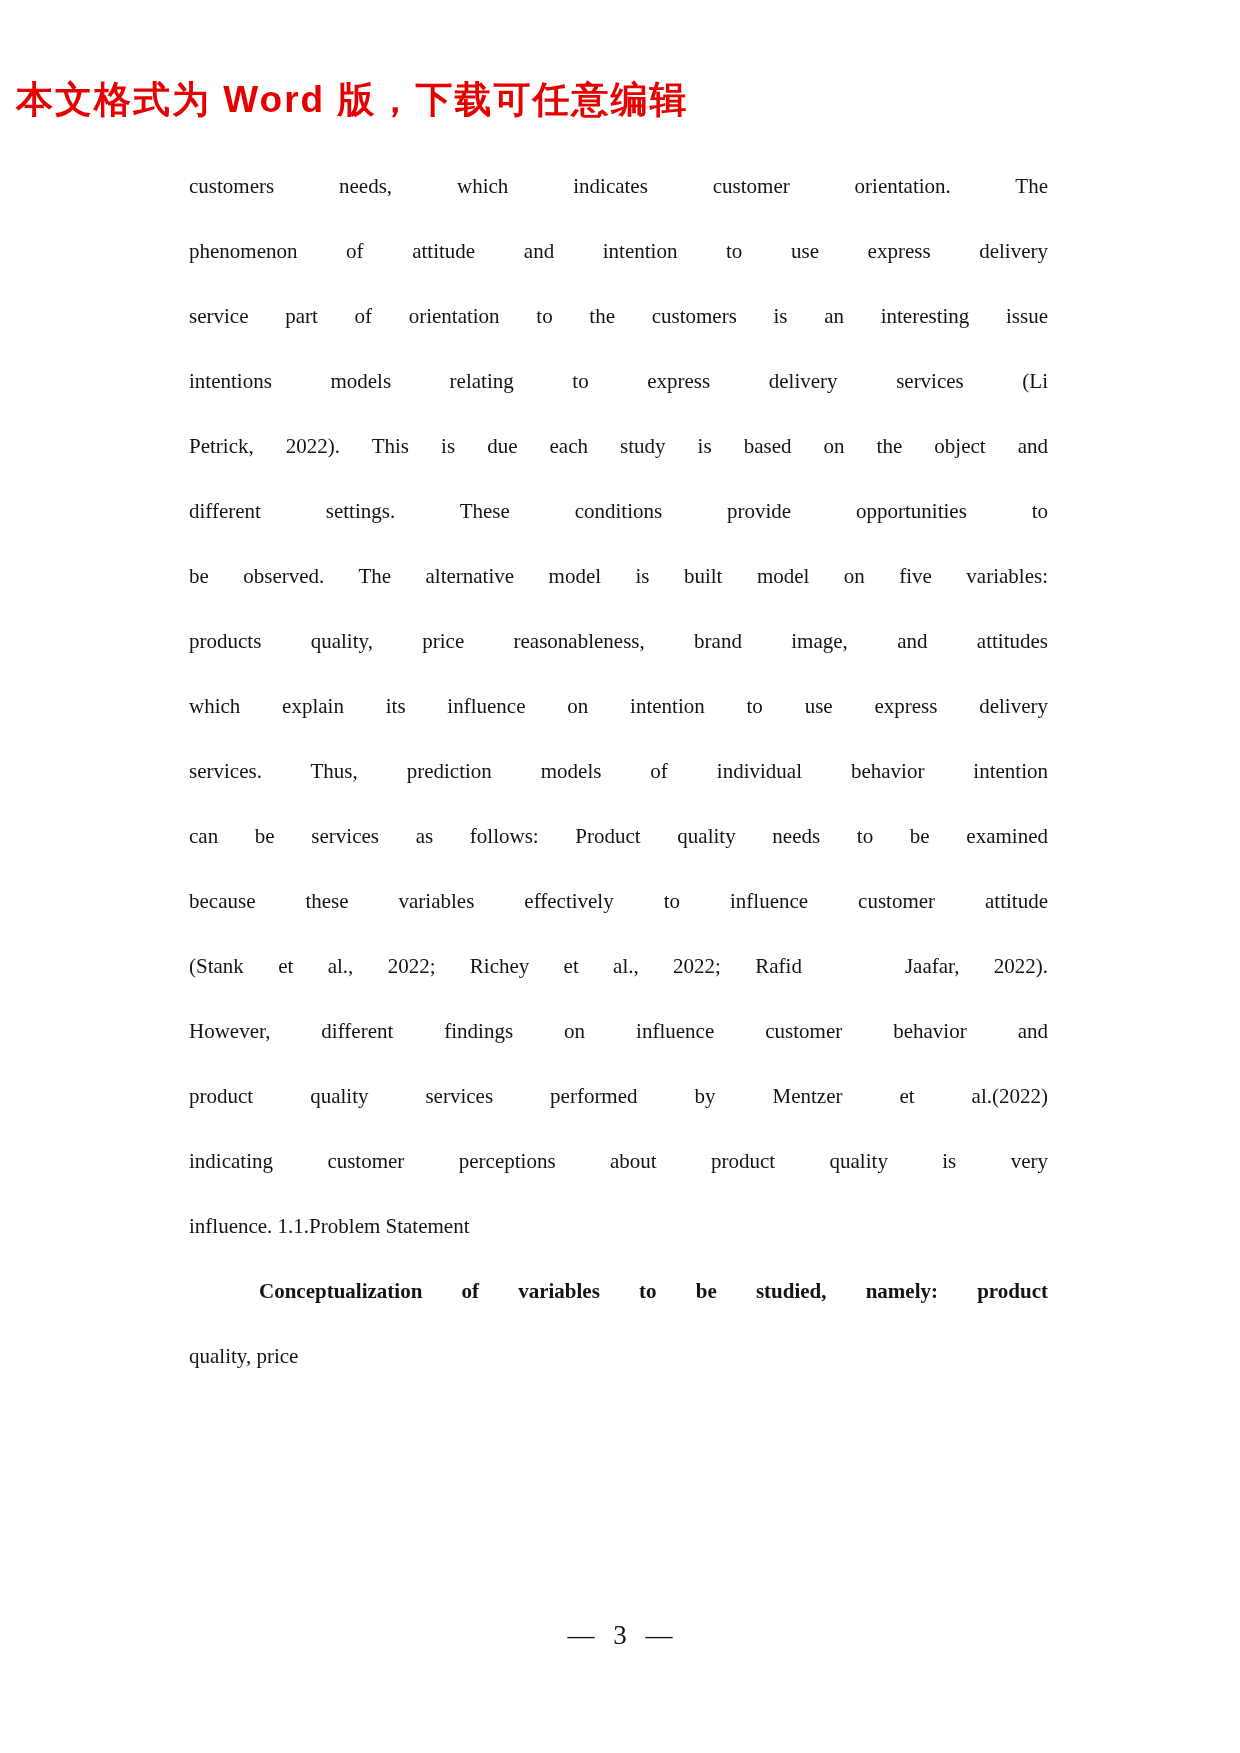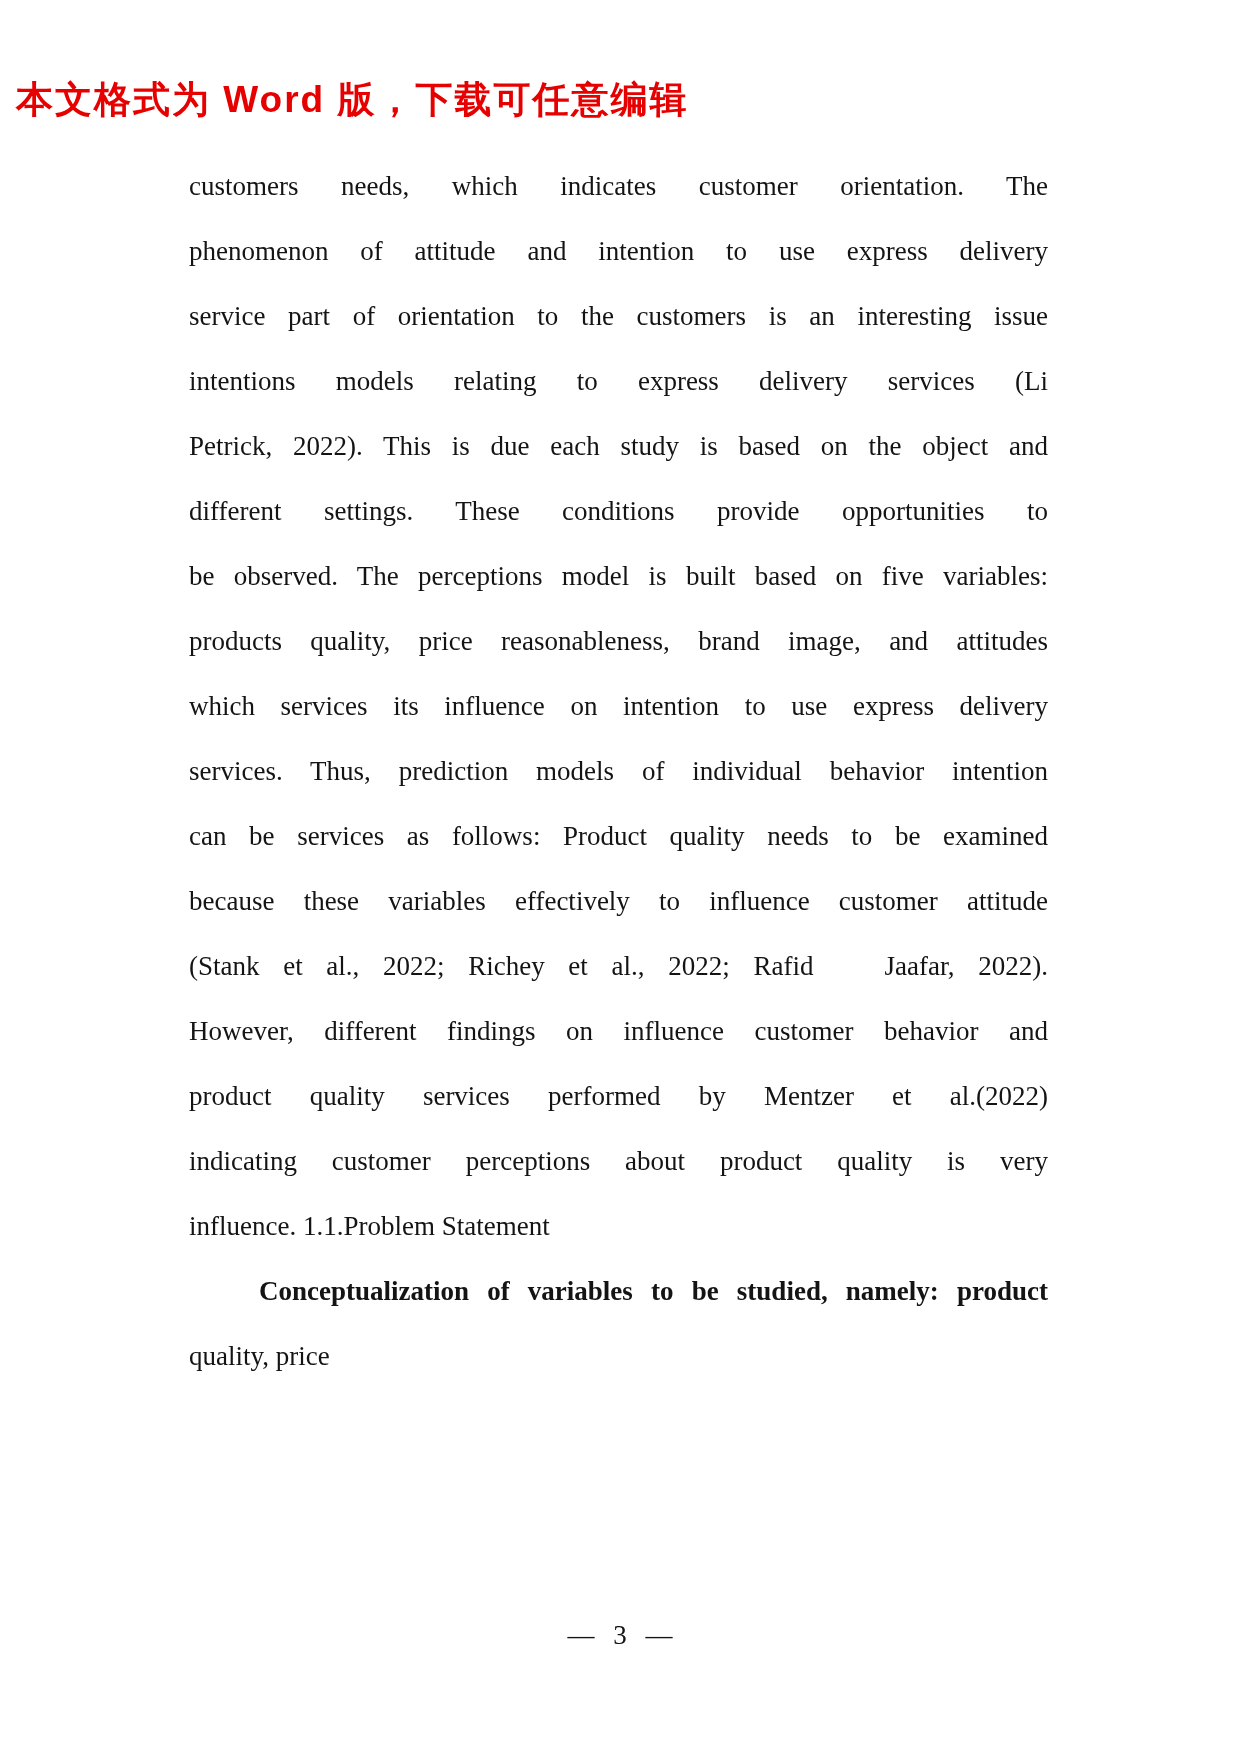--- a/index.html
+++ b/index.html
@@ -31,21 +31,21 @@
   }
   .doc-body {
     position: absolute;
     left: 189px;
     top: 154px;
     width: 859px;
   }
   .line {
     height: 65px;
     line-height: 65px;
-    font-size: 27px;
+    font-size: 21px;
     text-align: justify;
     text-align-last: justify;
   }
   .line.last {
     text-align: center;
     text-align-last: left;
   }
   .line.indent {
     text-indent: 70px;
     font-weight: bold;
@@ -69,23 +69,23 @@
 
   <div class="doc-header">本文格式为 Word 版，下载可任意编辑</div>
 
   <div class="doc-body">
       <div class="line">customers needs, which indicates customer orientation. The</div>
       <div class="line">phenomenon of attitude and intention to use express delivery</div>
       <div class="line">service part of orientation to the customers is an interesting issue</div>
       <div class="line">intentions models relating to express delivery services (Li</div>
       <div class="line">Petrick, 2022). This is due each study is based on the object and</div>
       <div class="line">different settings. These conditions provide opportunities to</div>
-      <div class="line">be observed. The perceptions model is built based on five variables:</div>
+      <div class="line">be observed. The alternative model is built model on five variables:</div>
       <div class="line">products quality, price reasonableness, brand image, and attitudes</div>
-      <div class="line">which services its influence on intention to use express delivery</div>
+      <div class="line">which explain its influence on intention to use express delivery</div>
       <div class="line">services. Thus, prediction models of individual behavior intention</div>
       <div class="line">can be services as follows: Product quality needs to be examined</div>
       <div class="line">because these variables effectively to influence customer attitude</div>
       <div class="line">(Stank et al., 2022; Richey et al., 2022; Rafid &nbsp;&nbsp;Jaafar, 2022).</div>
       <div class="line">However, different findings on influence customer behavior and</div>
       <div class="line">product quality services performed by Mentzer et al.(2022)</div>
       <div class="line">indicating customer perceptions about product quality is very</div>
       <div class="line last">influence. 1.1.Problem Statement</div>
       <div class="line indent">Conceptualization of variables to be studied, namely: product</div>
       <div class="line last">quality, price</div>

